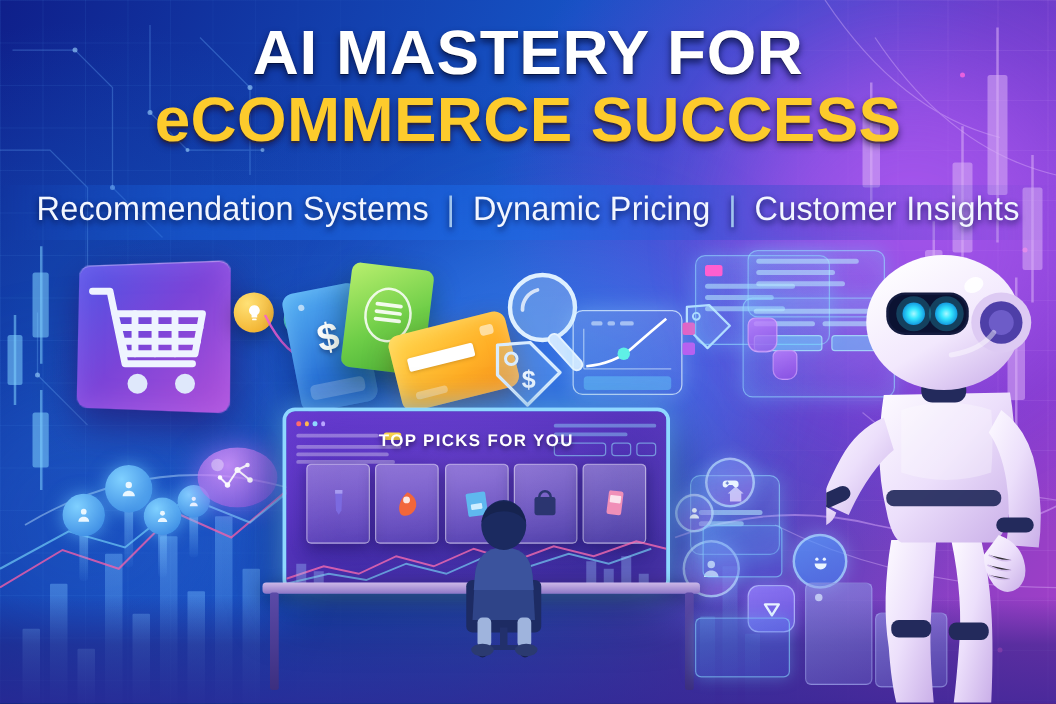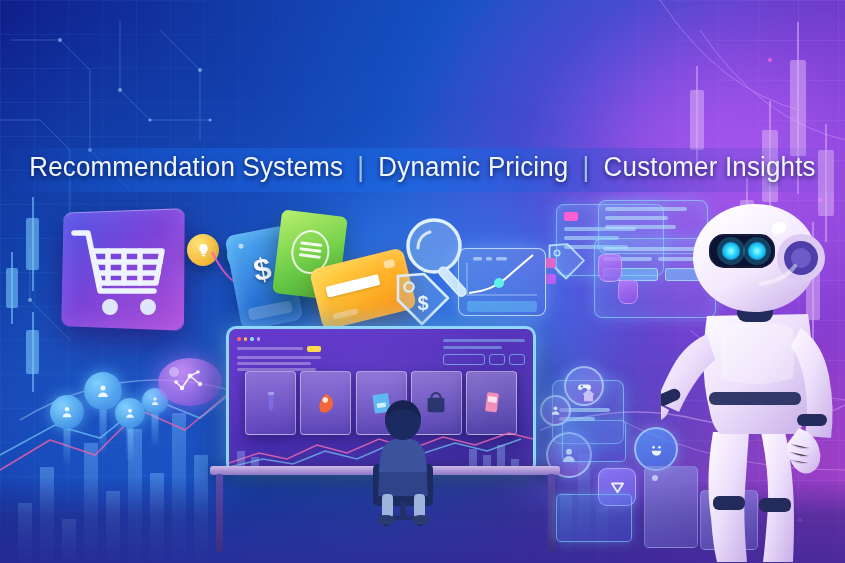--- a/index.html
+++ b/index.html
@@ -305,20 +305,24 @@
     <path d="M0 470 L50 440 L95 455 L140 410 L185 430 L230 392 L275 415 L320 380" stroke="#ff5fa8" stroke-width="1.6" fill="none" opacity=".75"></path>
     <path d="M0 455 L55 425 L100 438 L150 398 L200 418 L250 378 L300 398 L345 362" stroke="#7fe0ff" stroke-width="1.6" fill="none" opacity=".6"></path>
     <path d="M20 420 Q120 360 230 390 Q320 415 420 350" stroke="#bde4ff" stroke-width="1.4" fill="none" opacity=".45"></path>
     <path d="M540 430 Q620 400 700 420 Q780 438 845 405" stroke="#e3b6ff" stroke-width="1.4" fill="none" opacity=".45"></path>
   </svg>
 
   <div class="floor nosel"></div>
 
   <div class="tagband nosel"></div>
 
+  <div class="head-wrap">
+    <div class="h1">AI MASTERY FOR</div>
+    <div class="h2">eCOMMERCE SUCCESS</div>
+  </div>
 
   <div class="tagline">
     <span>Recommendation Systems</span>
     <span class="sep">|</span>
     <span>Dynamic Pricing</span>
     <span class="sep">|</span>
     <span>Customer Insights</span>
   </div>
 
   <div class="cartcard nosel"></div>
@@ -549,20 +553,21 @@
     <div class="monui-r nosel">
       <div class="lnr" style="width:100%;"></div>
       <div class="lnr" style="width:72%;"></div>
       <div style="display:flex;gap:4px;margin-top:5px;">
         <div style="flex:1;height:9px;border-radius:3px;border:1px solid rgba(150,230,255,.55);"></div>
         <div style="width:14px;height:9px;border-radius:3px;border:1px solid rgba(150,230,255,.55);"></div>
         <div style="width:14px;height:9px;border-radius:3px;border:1px solid rgba(150,230,255,.55);"></div>
       </div>
     </div>
 
+    <div class="mon-title">TOP PICKS FOR YOU</div>
 
     <div class="pcards">
       <div class="pcard">
         <svg viewBox="0 0 30 40" width="22" height="30">
             <path d="M11 5 h8 l-1 22 l-3 5 l-3 -5 z" fill="#7b6ae0"></path>
             <rect x="11" y="5" width="8" height="4" fill="#a79bf0"></rect>
           </svg>
       </div>
       <div class="pcard">
         <svg viewBox="0 0 34 34" width="26" height="26">

